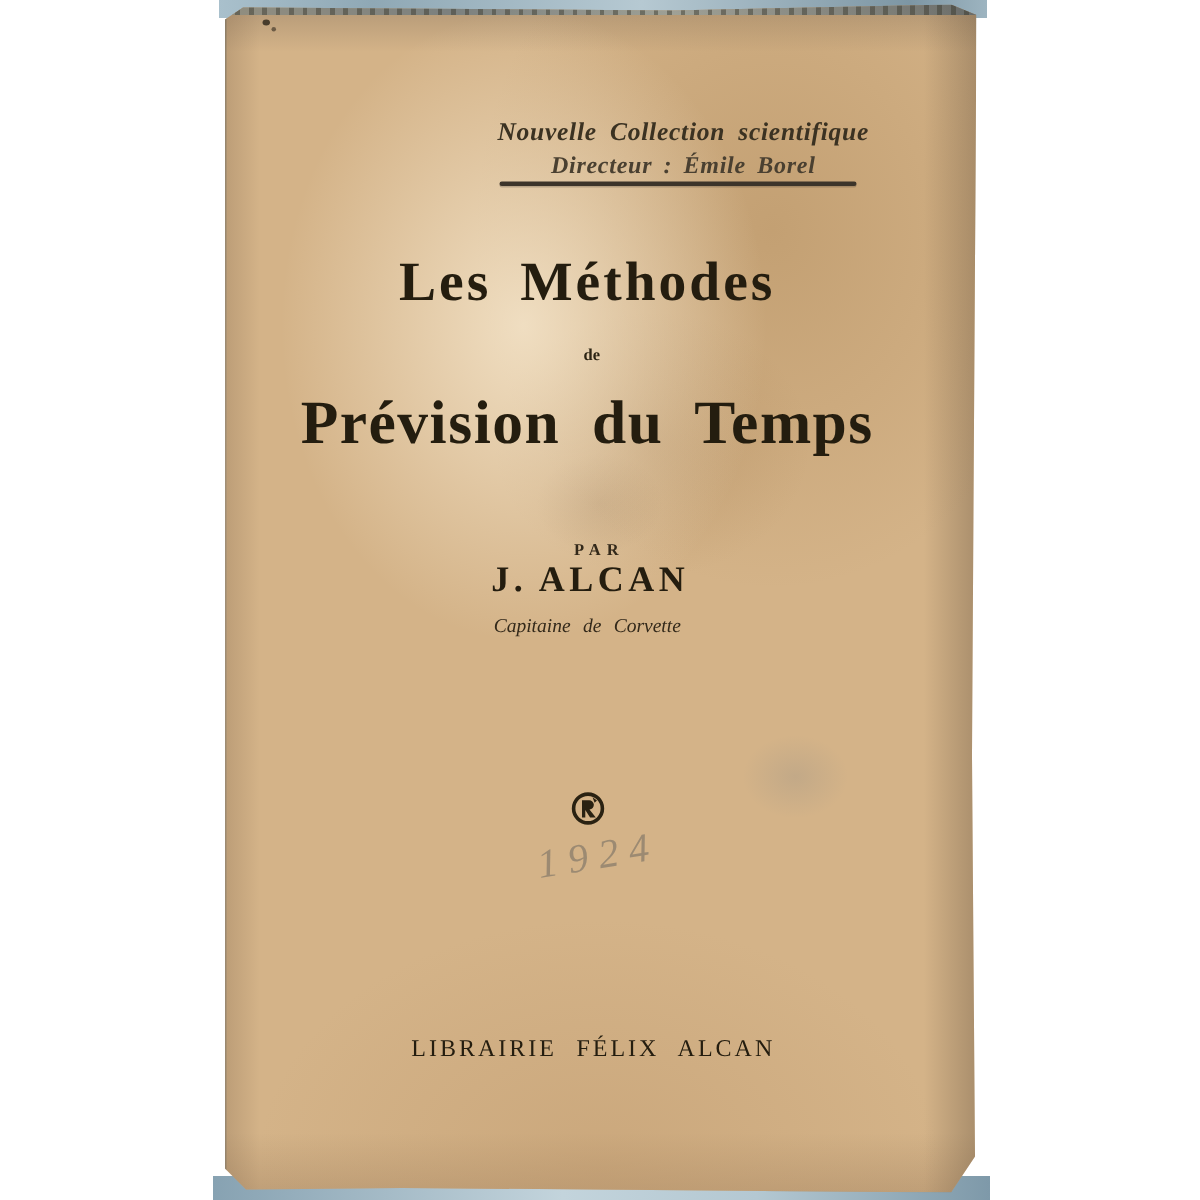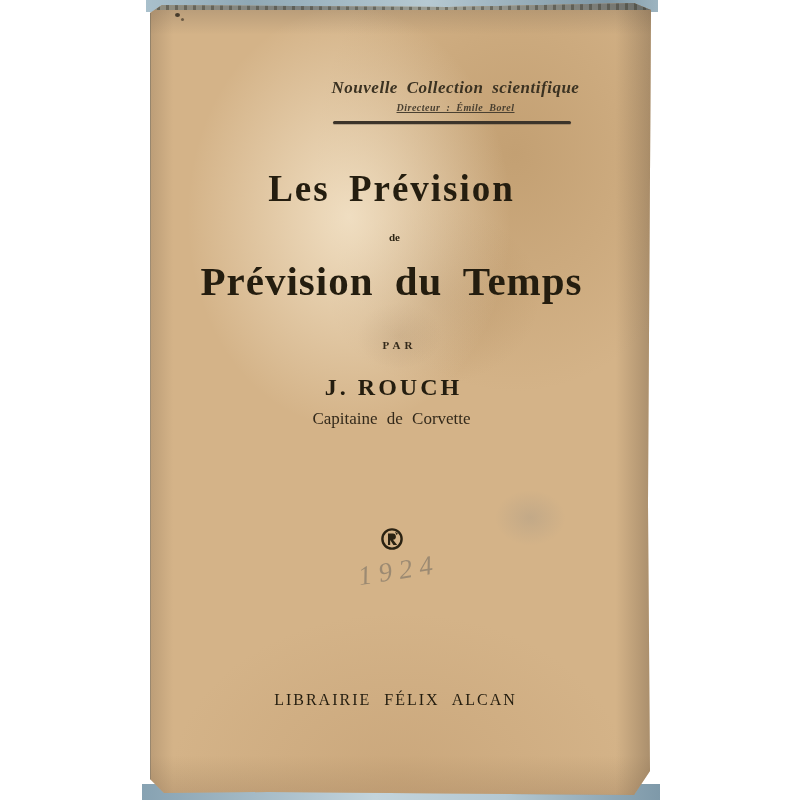--- a/index.html
+++ b/index.html
@@ -83,25 +83,24 @@
     font-size: 17px;
     letter-spacing: 0.5px;
     word-spacing: 4px;
     color: #3b3222;
   }
   .series-director {
     top: 99px;
     transform: translateX(56px);
     font-style: italic;
     font-weight: bold;
-    font-size: 10px;
+    font-size: 16px;
     letter-spacing: 0.5px;
     word-spacing: 3px;
     color: #4a4031;
-    text-decoration: underline;
   }
   .header-rule {
     position: absolute;
     left: 185px; top: 118px;
     width: 238px; height: 2.5px;
     background: #3c342a;
     border-radius: 2px;
     box-shadow: 0 1px 0 rgba(60,52,42,0.25);
   }
   .title-line1 {
@@ -123,41 +122,42 @@
   .title-line3 {
     top: 254px;
     transform: translateX(-8px);
     font-size: 41px;
     font-weight: bold;
     letter-spacing: 1px;
     word-spacing: 10px;
     color: #241d0f;
   }
   .par-label {
-    top: 336px;
+    top: 358px;
     transform: translateX(0px);
     font-size: 11px;
     font-weight: bold;
     letter-spacing: 4px;
     color: #33291a;
   }
   .author-name {
     top: 371px;
     transform: translateX(-6px);
     font-size: 24px;
     font-weight: bold;
     letter-spacing: 3px;
     color: #241d0f;
   }
   .author-title1 {
     top: 406px;
     transform: translateX(-8px);
-    font-size: 17px;
+    font-size: 13px;
     word-spacing: 5px;
     color: #33291a;
+    font-style: italic;
   }
   .author-title2 {
     top: 422px;
     transform: translateX(-8px);
     font-size: 12px;
     word-spacing: 2px;
     color: #33291a;
   }
   .illustration-note {
     top: 473px;
@@ -207,26 +207,26 @@
   <div class="cover">
     <div class="cover-top-edge"></div>
     <div class="cover-left-edge"></div>
     <div class="speck s1"></div>
     <div class="speck s2"></div>
 
     <div class="centered series-title">Nouvelle Collection scientifique</div>
     <div class="centered series-director">Directeur : Émile Borel</div>
     <div class="header-rule"></div>
 
-    <div class="centered title-line1">Les Prévision</div>
+    <div class="centered title-line1">Les Méthodes</div>
     <div class="centered title-line2">de</div>
     <div class="centered title-line3">Prévision du Temps</div>
 
     <div class="centered par-label">PAR</div>
-    <div class="centered author-name">J. ROUCH</div>
+    <div class="centered author-name">J. ALCAN</div>
     <div class="centered author-title1">Capitaine de Corvette</div>
 
 
     <div class="emblem">
       <svg width="24" height="26" viewBox="0 0 24 26" aria-hidden="true">
         <circle cx="12" cy="13" r="9.6" fill="none" stroke="#2a2212" stroke-width="2.4"></circle>
         <path d="M8 7.5 h4.6 a3.1 3.1 0 0 1 0.4 6.2 l4.2 5.3 h-3.8 l-3.2-5 v5 H8 z" fill="#2a2212"></path>
         <path d="M15 5.5 l3 2.2 -1.6 1.4 z" fill="#2a2212"></path>
       </svg>
     </div>

